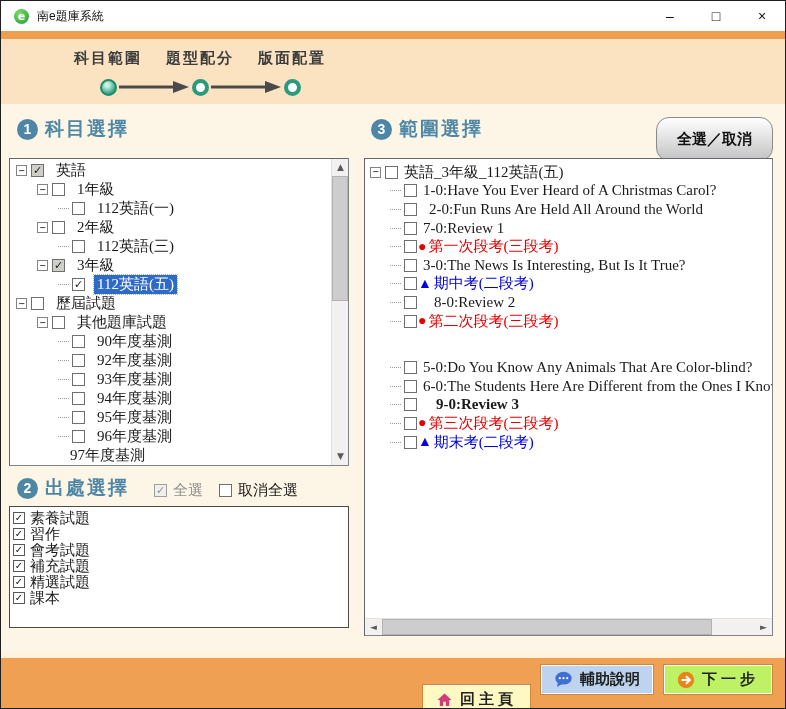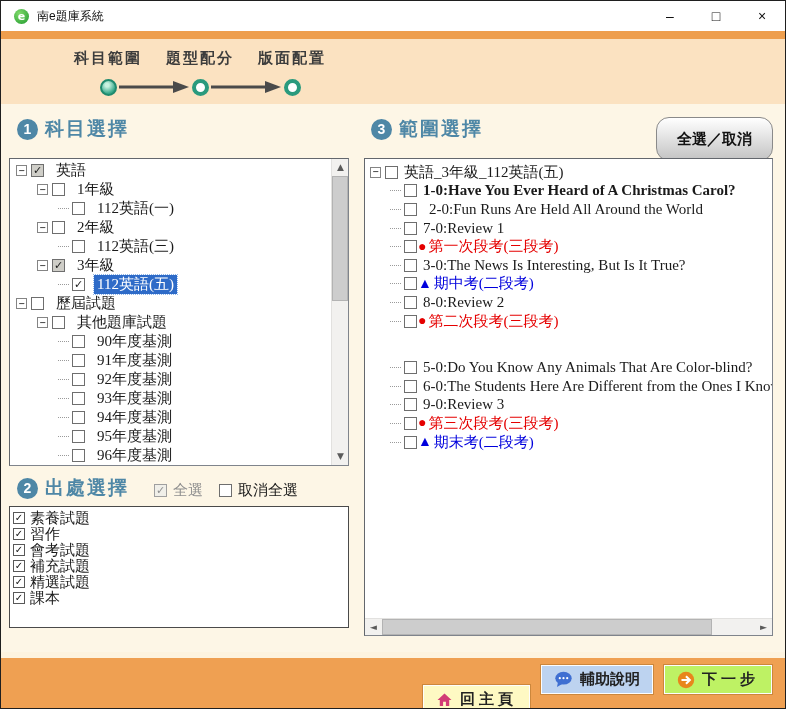--- a/index.html
+++ b/index.html
@@ -171,25 +171,20 @@
           <span class="tlabel">其他題庫試題</span>
         </div>
         <div class="trow" style="padding-left: 42px;">
           <span class="conn"></span>
           <span class="cb"></span>
           <span class="tlabel">90年度基測</span>
         </div>
         <div class="trow" style="padding-left: 42px;">
           <span class="conn"></span>
           <span class="cb"></span>
-          <span class="tlabel">91年度基測</span>
-        </div>
-        <div class="trow" style="padding-left: 42px;">
-          <span class="conn"></span>
-          <span class="cb"></span>
           <span class="tlabel">92年度基測</span>
         </div>
         <div class="trow" style="padding-left: 42px;">
           <span class="conn"></span>
           <span class="cb"></span>
           <span class="tlabel">93年度基測</span>
         </div>
         <div class="trow" style="padding-left: 42px;">
           <span class="conn"></span>
           <span class="cb"></span>
@@ -264,21 +259,21 @@
   </div>
   <button id="range-toggle">全選／取消</button>
 
   <div class="sunken" style="left:363px;top:157px;width:409px;height:478px">
     <div id="range-tree" class="tree" style="padding:4px 0 0 5px;height:457px">
         <div class="trow" style="padding-left: 0px; height: 18.6px;">
           <span class="exp">−</span>
           <span class="cb"></span>
           <span class="tlabel" style="margin-left: 3px;">英語_3年級_112英語(五)</span>
         </div>
-        <div class="trow" style="padding-left: 20px; height: 18.6px; font-weight: bold;">
+        <div class="trow" style="padding-left: 20px; height: 18.6px;">
           <span class="conn"></span>
           <span class="cb"></span>
           <span class="tlabel" style="margin-left: 3px;">1-0:Have You Ever Heard of A Christmas Carol?</span>
         </div>
         <div class="trow" style="padding-left: 20px; height: 18.6px;">
           <span class="conn"></span>
           <span class="cb"></span>
           <span class="tlabel" style="margin-left: 9px;">2-0:Fun Runs Are Held All Around the World</span>
         </div>
         <div class="trow" style="padding-left: 20px; height: 18.6px;">
@@ -299,42 +294,42 @@
         </div>
         <div class="trow" style="padding-left: 20px; height: 18.6px;">
           <span class="conn"></span>
           <span class="cb"></span>
           <span class="marker blue">▲</span>
           <span class="blue" style="margin-left: 0px;">期中考(二段考)</span>
         </div>
         <div class="trow" style="padding-left: 20px; height: 18.6px;">
           <span class="conn"></span>
           <span class="cb"></span>
-          <span class="tlabel" style="margin-left: 3px;">8-0:Review 2</span>
+          <span class="tlabel" style="margin-left: 14px;">8-0:Review 2</span>
         </div>
         <div class="trow" style="padding-left: 20px; height: 18.6px;">
           <span class="conn"></span>
           <span class="cb"></span>
           <span class="marker red">●</span>
           <span class="red" style="margin-left: 0px;">第二次段考(三段考)</span>
         </div>
         <div class="trow" style="padding-left: 20px; height: 18.6px; margin-top: 28px;">
           <span class="conn"></span>
           <span class="cb"></span>
           <span class="tlabel" style="margin-left: 3px;">5-0:Do You Know Any Animals That Are Color-blind?</span>
         </div>
         <div class="trow" style="padding-left: 20px; height: 18.6px;">
           <span class="conn"></span>
           <span class="cb"></span>
           <span class="tlabel" style="margin-left: 3px;">6-0:The Students Here Are Different from the Ones I Know in</span>
         </div>
         <div class="trow" style="padding-left: 20px; height: 18.6px;">
           <span class="conn"></span>
           <span class="cb"></span>
-          <span class="tlabel" style="margin-left: 3px;">9-0:Review 3</span>
+          <span class="tlabel" style="margin-left: 16px; font-weight: bold;">9-0:Review 3</span>
         </div>
         <div class="trow" style="padding-left: 20px; height: 18.6px;">
           <span class="conn"></span>
           <span class="cb"></span>
           <span class="marker red">●</span>
           <span class="red" style="margin-left: 0px;">第三次段考(三段考)</span>
         </div>
         <div class="trow" style="padding-left: 20px; height: 18.6px;">
           <span class="conn"></span>
           <span class="cb"></span>

